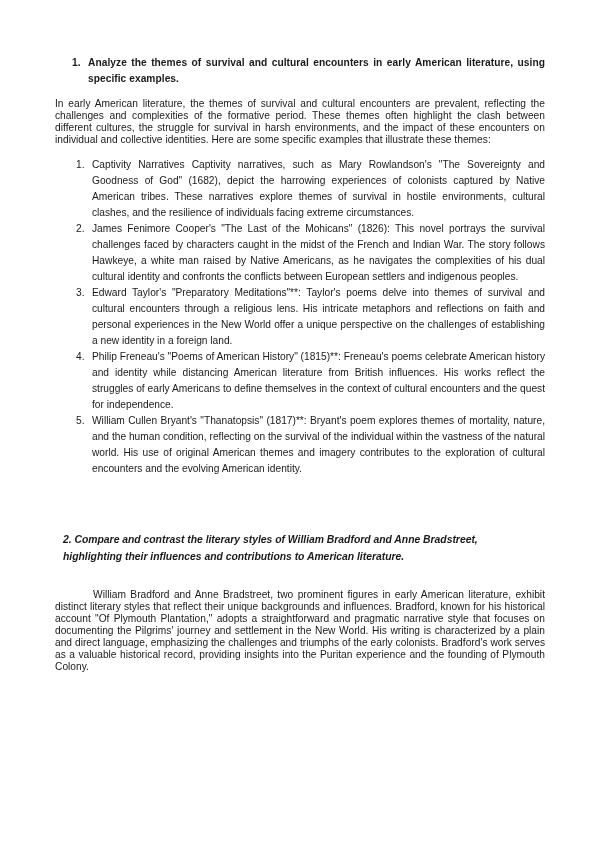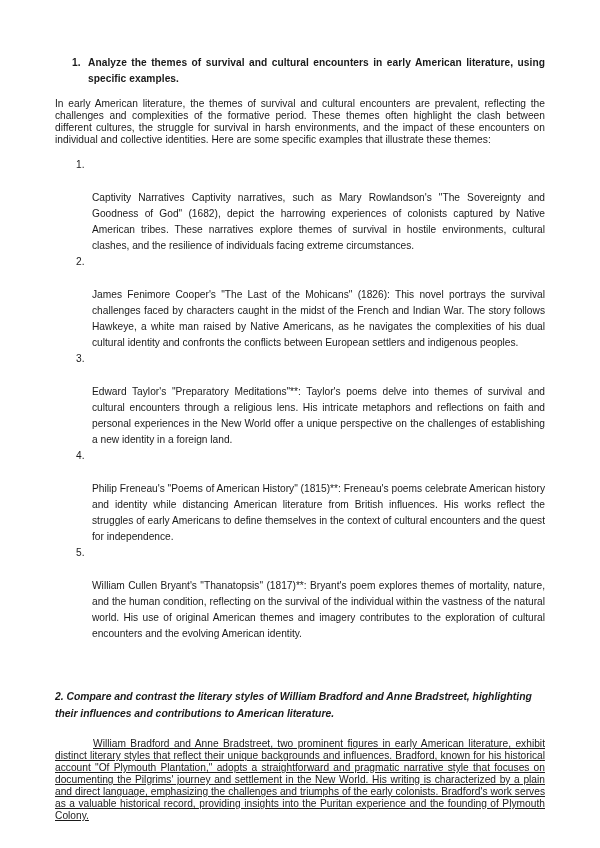--- a/index.html
+++ b/index.html
@@ -54,21 +54,20 @@
   .para {
     margin: 0 0 3px 0;
     font-size: 10.2px;
     line-height: 12px;
     text-align: justify;
     text-align-last: left;
     letter-spacing: 0.02px;
   }
   .para.indented {
     text-indent: 38px;
-    text-decoration: underline;
   }
   .para.tight-last {
     margin-bottom: 0;
   }
 
   
   .olist {
     margin: 11px 0 0 0;
     padding: 0;
     list-style: none;
@@ -81,26 +80,25 @@
     line-height: 16px;
     margin: 0;
   }
   .olist li .li-num {
     flex: 0 0 16px;
   }
   .olist li .li-text {
     flex: 1 1 auto;
     text-align: justify;
     text-align-last: left;
-    margin-top: 33px;
   }
 
   
   .q-heading-2 {
-    margin: 0;
+    margin: 8px;
     font-size: 10.4px;
     font-weight: bold;
     font-style: italic;
     line-height: 17px;
     text-align: left;
     letter-spacing: -0.02px;
   }
 
   .spacer-lg { height: 46px; }
   .spacer-md { height: 16px; }

